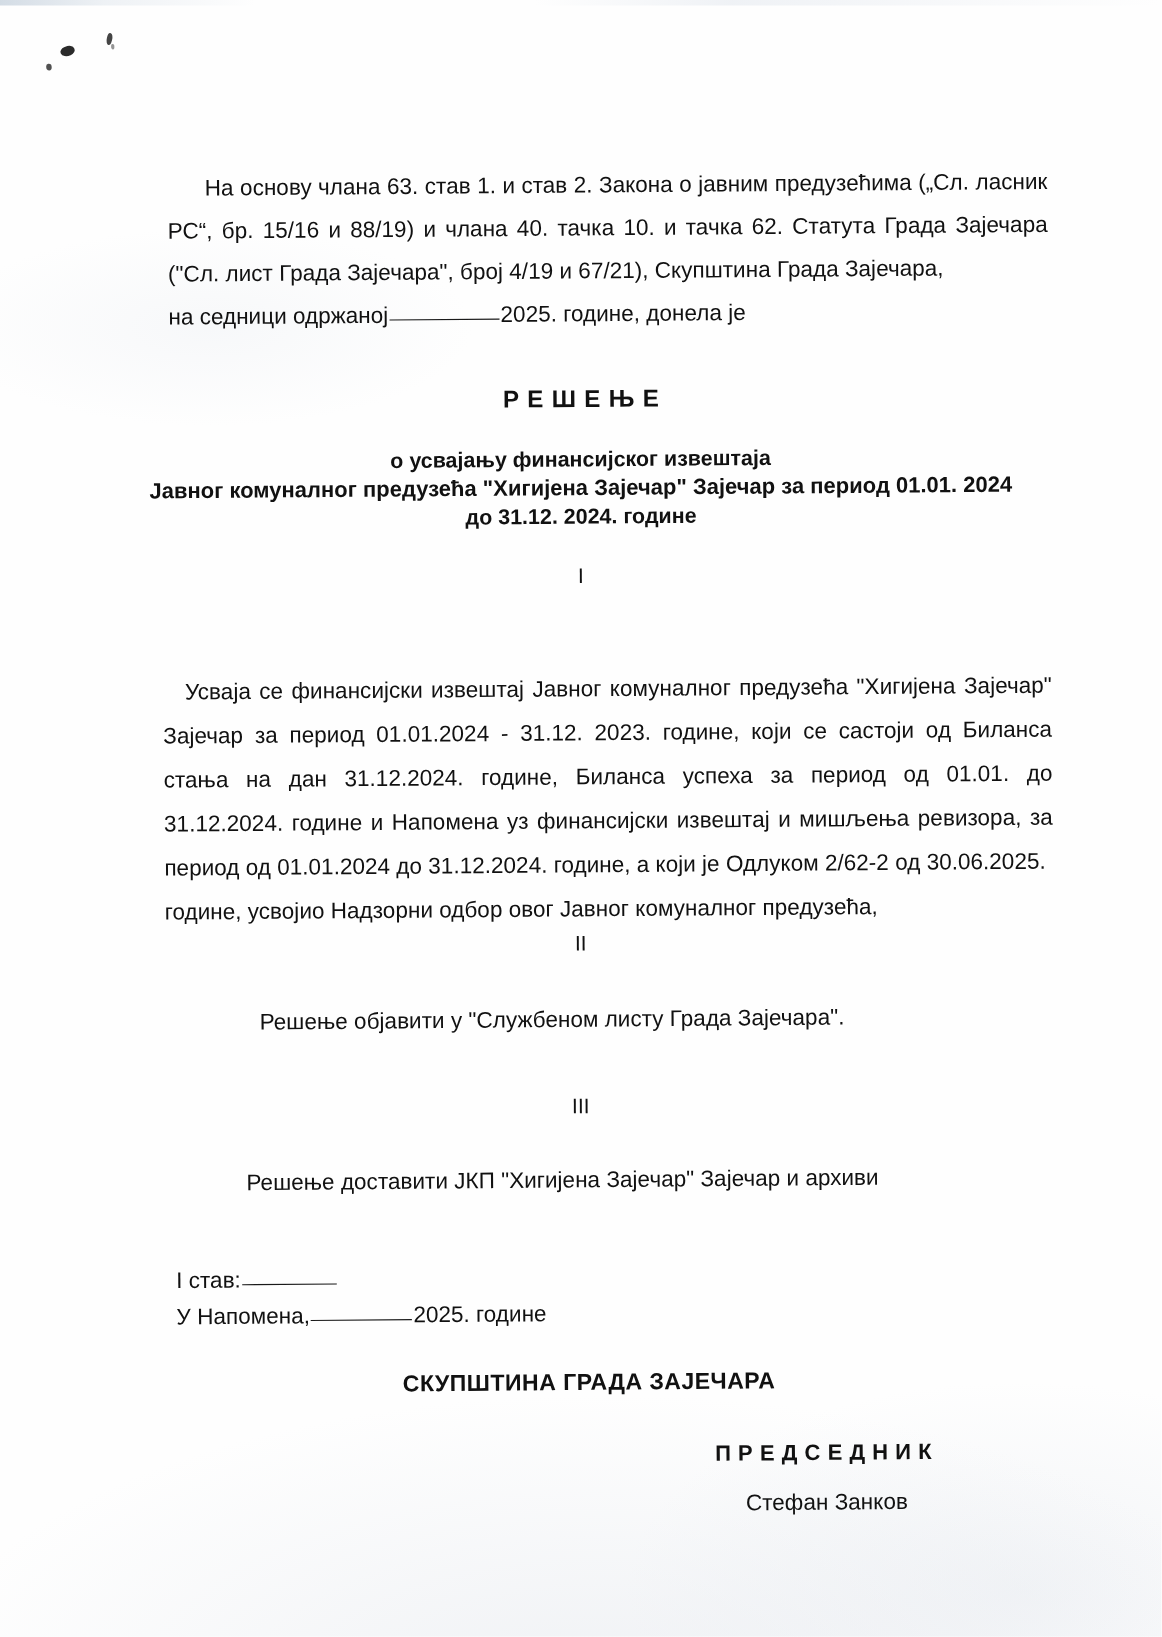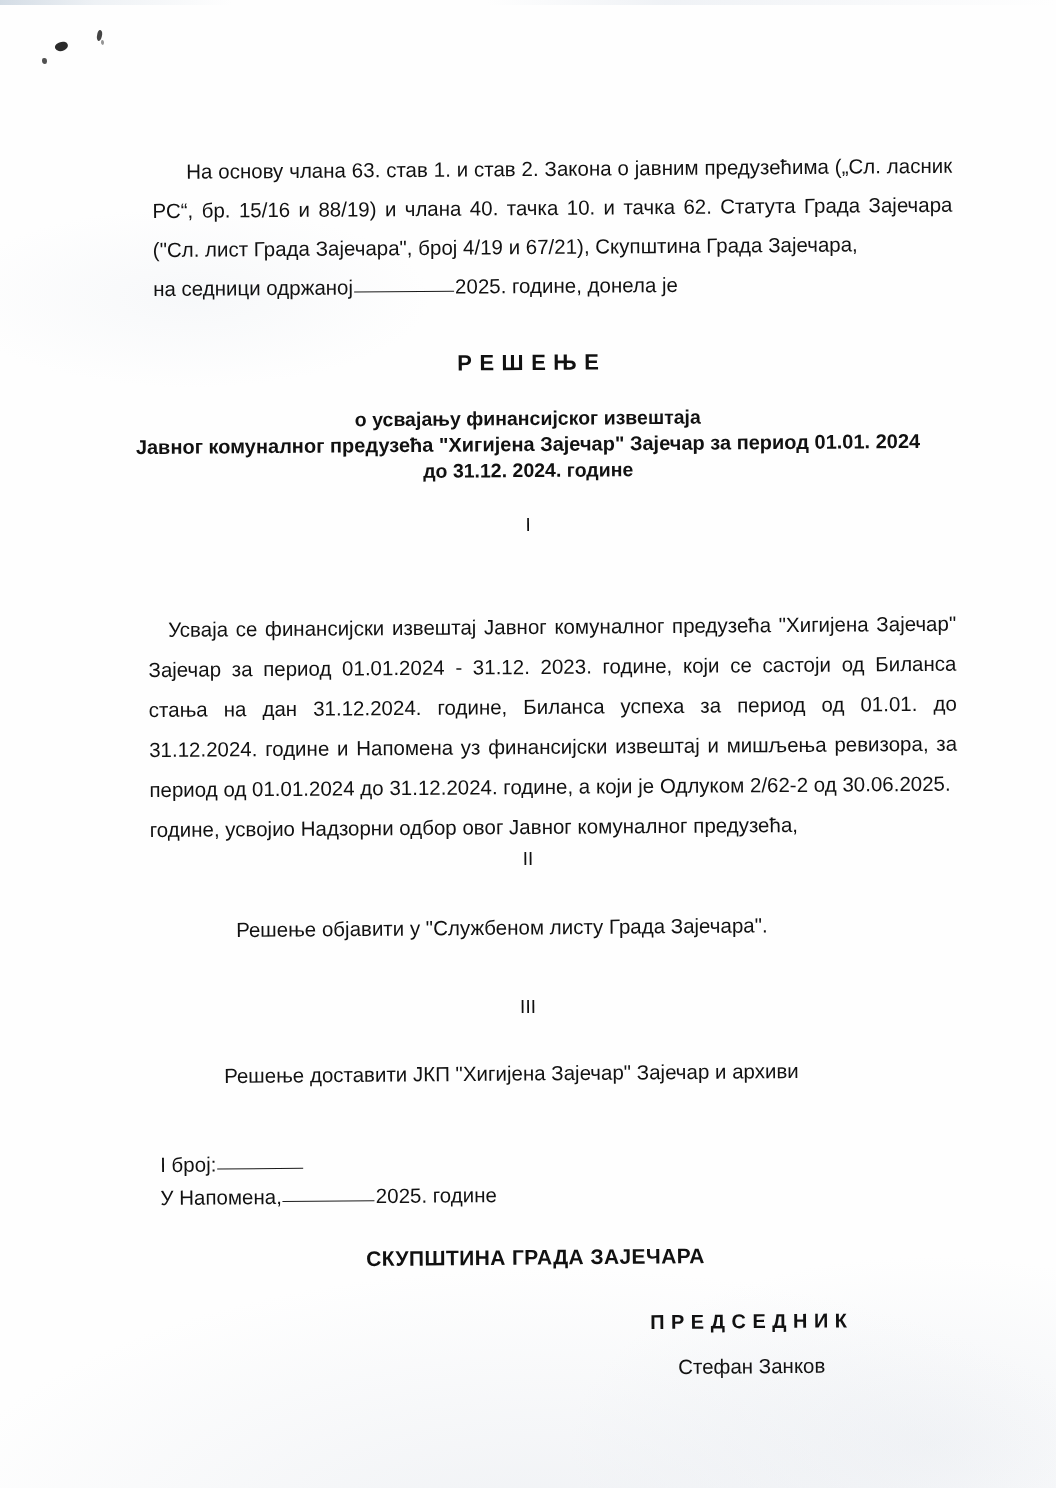--- a/index.html
+++ b/index.html
@@ -228,21 +228,21 @@
     <span class="lastline">године, усвојио Надзорни одбор овог Јавног комуналног предузећа,</span>
   </p>
 
   <div class="sect-num sect-2">II</div>
   <div class="line-publish">Решење објавити у "Службеном листу Града Зајечара".</div>
 
   <div class="sect-num sect-3">III</div>
   <div class="line-deliver">Решење доставити  ЈКП "Хигијена Зајечар" Зајечар и архиви</div>
 
   <div class="ref-block">
-    <div><span>I број:</span><span class="blank-line bl-short"></span></div>
+    <div><span>I став:</span><span class="blank-line bl-short"></span></div>
     <div><span>У Напомена,</span><span class="blank-line bl-num"></span><span>2025. године</span></div>
   </div>
 
   <div class="assembly">СКУПШТИНА ГРАДА ЗАЈЕЧАРА</div>
   <div class="president">ПРЕДСЕДНИК</div>
   <div class="president-name">Стефан Занков</div>
 
 </div>
 
 </body></html>

